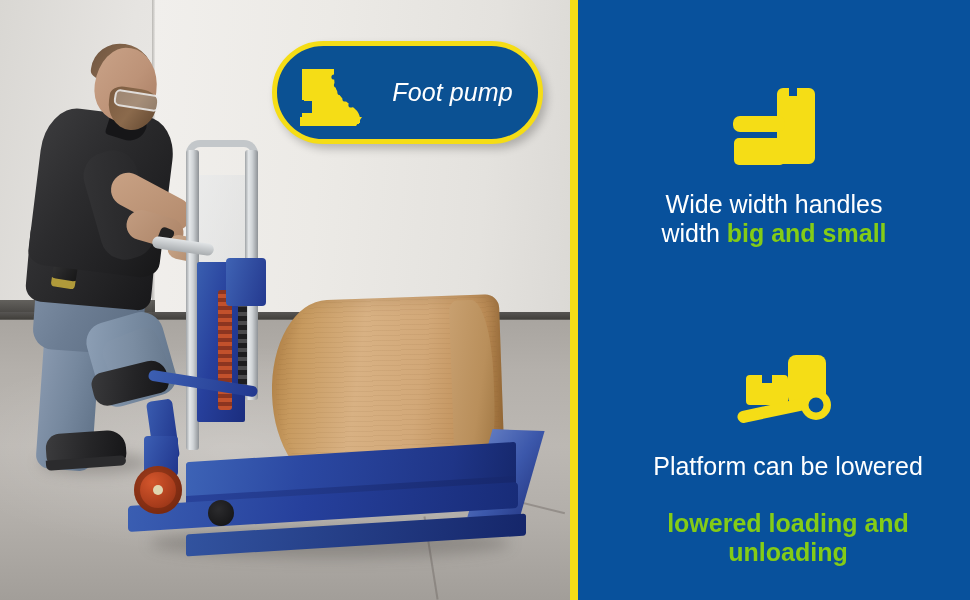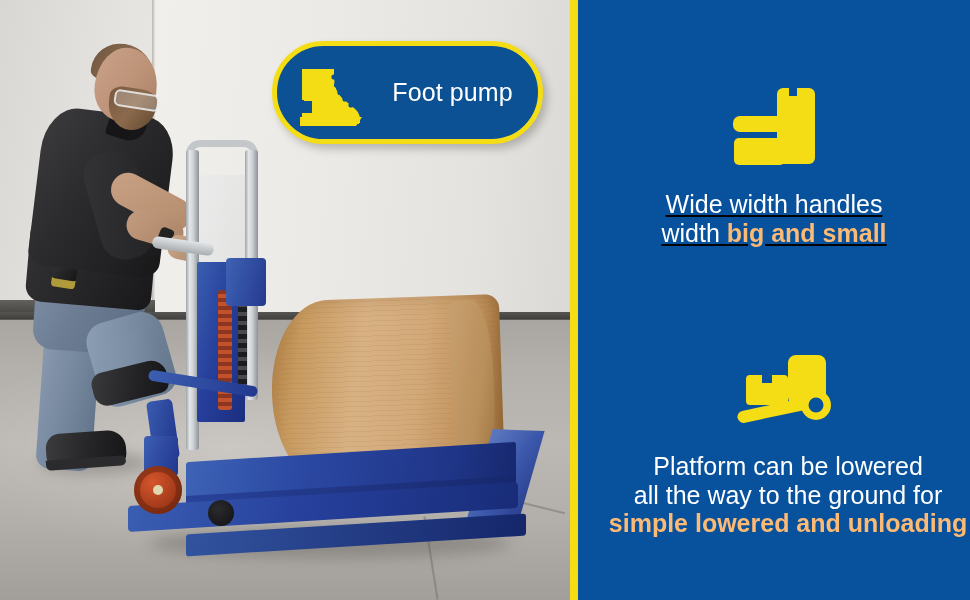--- a/index.html
+++ b/index.html
@@ -19,20 +19,21 @@
     background: #08519c;
   }
 
   
   .photo-panel {
     position: absolute;
     left: 0; top: 0;
     width: 570px; height: 600px;
     overflow: hidden;
     background: #84cc16;
+    font-style: italic;
   }
   .wall {
     position: absolute;
     left: 0; top: 0; width: 570px; height: 320px;
     background: linear-gradient(100deg, #d9d7d3 0%, #e6e4e1 22%, #eceae7 48%, #e2e0dd 72%, #d6d4d1 100%);
   }
   .wall-corner {
     position: absolute;
     left: 152px; top: 0; width: 3px; height: 320px;
     background: linear-gradient(to right, rgba(170,168,164,.75), rgba(220,218,215,.1));
@@ -405,22 +406,22 @@
     align-items: center;
   }
   .feature-icon { display: flex; align-items: center; justify-content: center; }
   .feature-text {
     text-align: center;
     color: #ffffff;
     font-size: 25px;
     line-height: 1.14;
     padding: 0 12px;
   }
-  .feature-text .hl { color: #fdba74; font-weight: bold; }
-  #feature-1 { margin-top: 86px; text-decoration: underline; }
+  .feature-text .hl { color: #84cc16; font-weight: bold; }
+  #feature-1 { margin-top: 86px; }
   #feature-1 .feature-text { margin-top: 24px; }
   #feature-2 { margin-top: 106px; margin-left: 28px; }
   #feature-2 .feature-text { margin-top: 25px; }
 </style>
 </head>
 <body>
 
 <div id="banner">
 
   <div class="photo-panel">
@@ -541,19 +542,19 @@
           <path d="M14 22 h12 v8 h10 v-8 h12 a4 4 0 0 1 4 4 v22 a4 4 0 0 1 -4 4 h-34 a4 4 0 0 1 -4 -4 v-22 a4 4 0 0 1 4 -4 z" fill="#f5dd16"></path>
 
           <path d="M6 58 l66 -14 a6 6 0 0 1 3 11.7 l-66 14 a6 6 0 0 1 -3 -11.7 z" fill="#f5dd16"></path>
 
           <circle cx="80" cy="52" r="15" fill="#f5dd16"></circle>
           <circle cx="80" cy="52" r="7.5" fill="#08519c"></circle>
         </svg>
       </div>
       <div class="feature-text">
         <span>Platform can be lowered</span><br>
-        <span>all the way to the ground for</span><br>
-        <span class="hl">simple lowered and unloading</span>
+        <br>
+        <span class="hl">lowered loading and unloading</span>
       </div>
     </div>
 
   </div>
 </div>
 
 </body></html>

